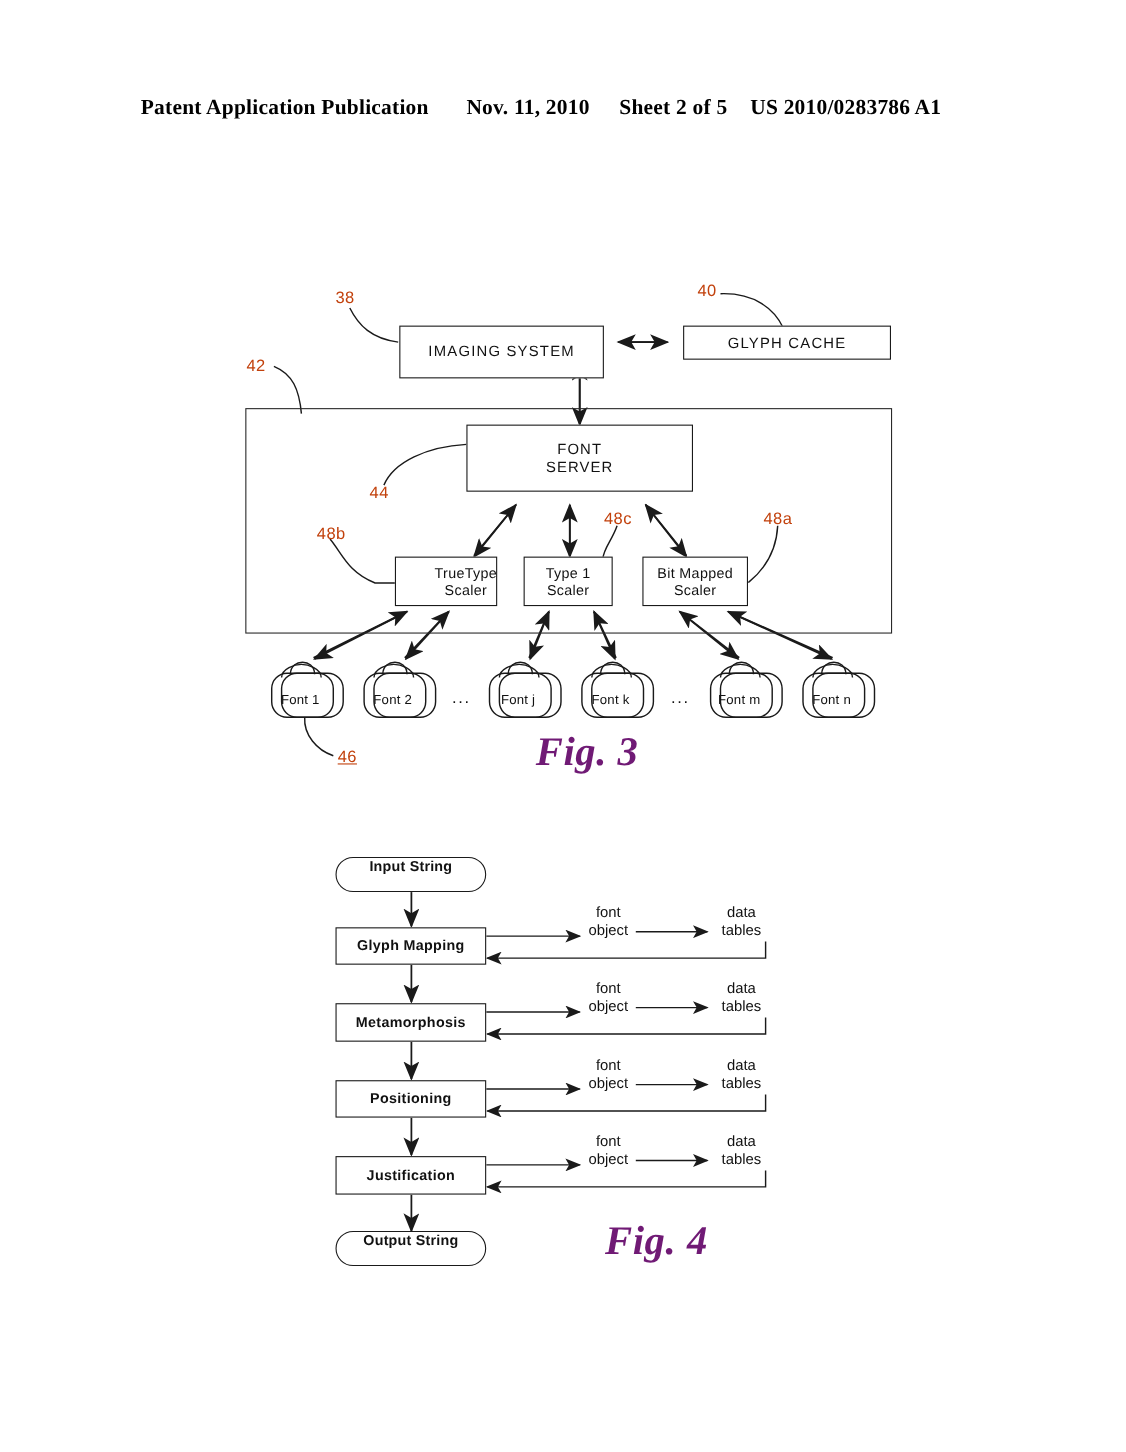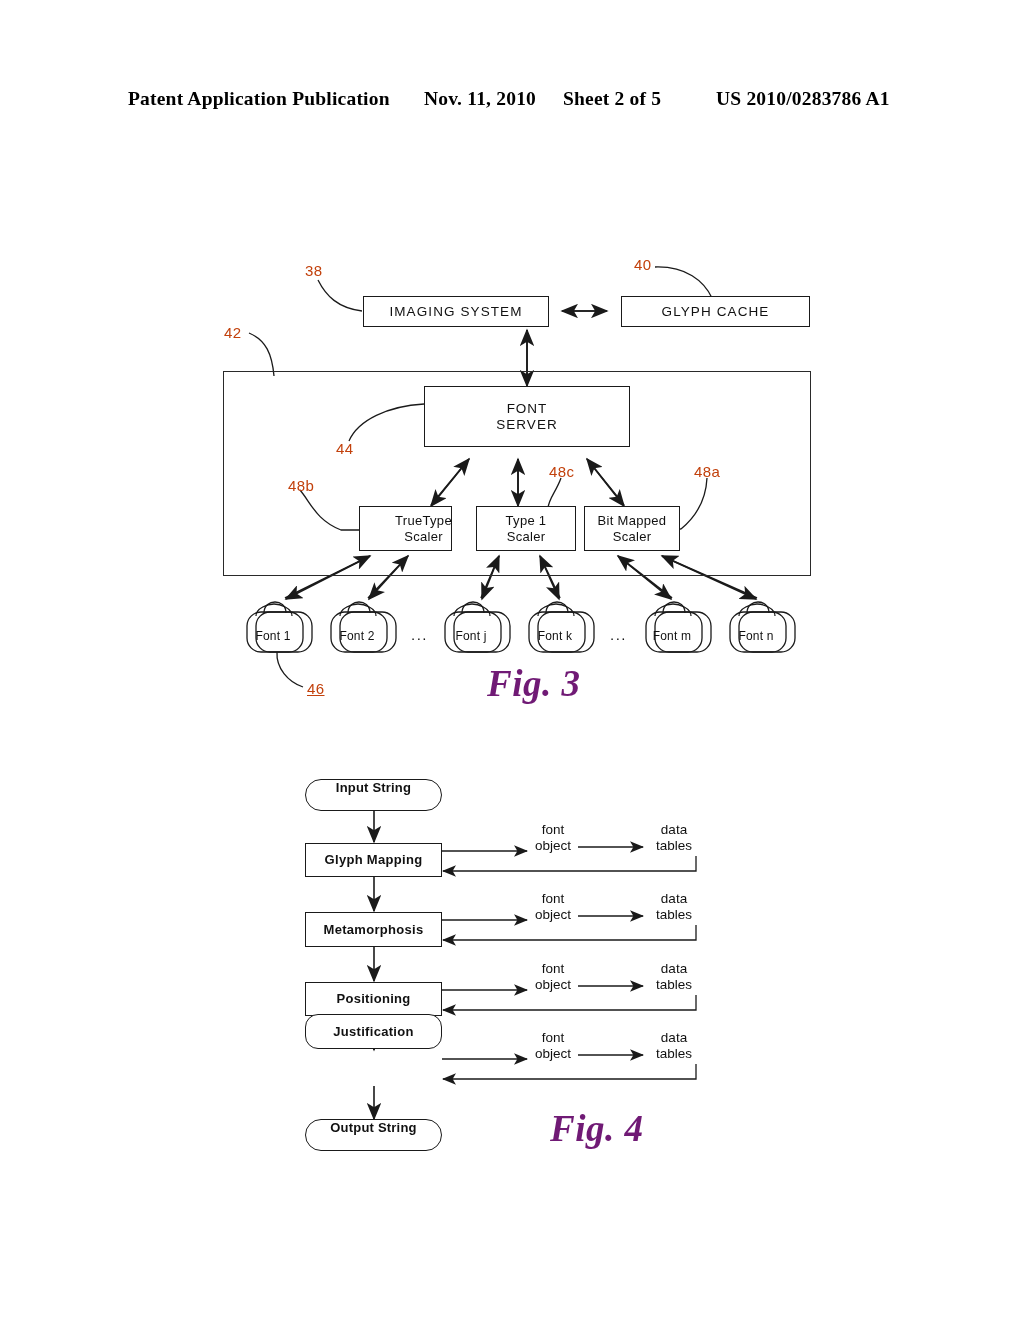--- a/index.html
+++ b/index.html
@@ -27,21 +27,21 @@
     display: flex;
     align-items: baseline;
     font-family: "Liberation Serif", serif;
     font-weight: bold;
     font-size: 19.5px;
     letter-spacing: 0.2px;
   }
   .header .h-pub   { position: absolute; left: 128px; }
   .header .h-date  { position: absolute; left: 424px; }
   .header .h-sheet { position: absolute; left: 563px; }
-  .header .h-num   { position: absolute; left: 716px; }
+  .header .h-num   { position: absolute; left: 682px; }
 
   
   .fig { position: absolute; }
 
   .box {
     position: absolute;
     box-sizing: border-box;
     border: 1.6px solid #1a1a1a;
     background: #ffffff;
     display: flex;
@@ -205,39 +205,39 @@
 
     <line class="ln" x1="672" y1="598" x2="618" y2="556" marker-end="url(#f3arrow)"></line>
     <line class="ln" x1="618" y1="556" x2="671" y2="599" marker-end="url(#f3arrow)"></line>
 
     <line class="ln" x1="757" y1="598" x2="662" y2="556" marker-end="url(#f3arrow)"></line>
     <line class="ln" x1="662" y1="556" x2="756" y2="599" marker-end="url(#f3arrow)"></line>
   </svg>
 
   <div class="panel" style="left:223px; top:371px; width:588px; height:205px;"></div>
 
-  <div class="box caps" style="left:363px; top:296px; width:186px; height:31px;">
+  <div class="box caps" style="left:363px; top:296px; width:186px; height:48px;">
     <span>IMAGING SYSTEM</span>
   </div>
 
   <div class="box caps" style="left:621px; top:296px; width:189px; height:31px;">
     <span>GLYPH  CACHE</span>
   </div>
 
   <div class="box caps" style="left:424px; top:386px; width:206px; height:61px; flex-direction:column; letter-spacing:1px;">
     <span>FONT</span>
     <span>SERVER</span>
   </div>
 
   <div class="box" style="left:359px; top:506px; width:93px; height:45px; flex-direction:column;padding-left:36px;">
     <span>TrueType</span>
     <span>Scaler</span>
   </div>
 
-  <div class="box" style="left:476px; top:506px; width:100px; height:45px; flex-direction:column;">
+  <div class="box" style="left:476px; top:506px; width:81px; height:45px; flex-direction:column;">
     <span>Type 1</span>
     <span>Scaler</span>
   </div>
 
   <div class="box" style="left:584px; top:506px; width:96px; height:45px; flex-direction:column;">
     <span>Bit Mapped</span>
     <span>Scaler</span>
   </div>
 
   <div class="fonticon" style="left:242px; top:600px;">
@@ -364,21 +364,21 @@
   </div>
 
   <div class="box" style="left:305px; top:912px; width:137px; height:35px; font-weight:bold; font-size:13px;">
     <span>Metamorphosis</span>
   </div>
 
   <div class="box" style="left:305px; top:982px; width:137px; height:34px; font-weight:bold; font-size:13px;">
     <span>Positioning</span>
   </div>
 
-  <div class="box" style="left:305px; top:1014px; width:137px; height:35px; font-weight:bold; font-size:13px;border-radius:13px;">
+  <div class="box" style="left:305px; top:1051px; width:137px; height:35px; font-weight:bold; font-size:13px;">
     <span>Justification</span>
   </div>
 
   <div class="sidelabel" style="left:527px; top:822px; width:52px;">
     <div>font</div>
     <div>object</div>
   </div>
   <div class="sidelabel" style="left:648px; top:822px; width:52px;">
     <div>data</div>
     <div>tables</div>

